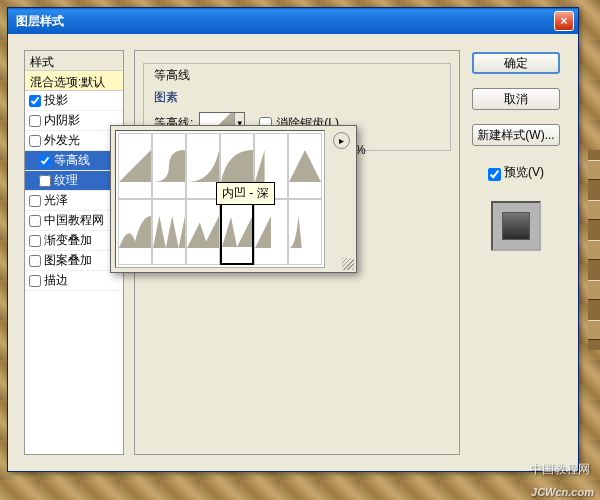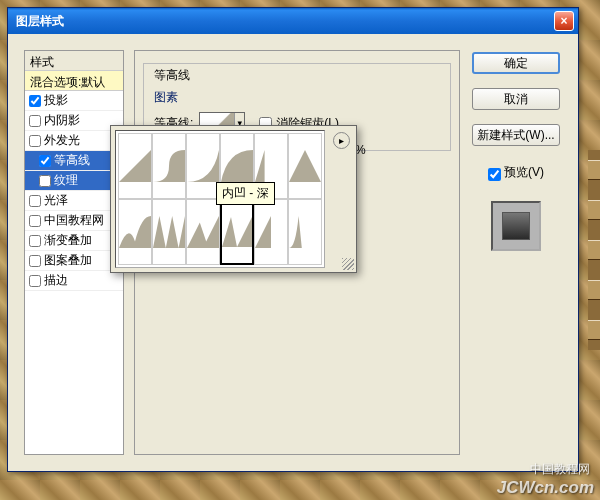--- a/index.html
+++ b/index.html
@@ -35,21 +35,21 @@
     .preview-inner { width: 28px; height: 28px; background: linear-gradient(to bottom, #777, #2a2a2a); border: 1px solid #555; }
     .contour-picker { position: absolute; left: 110px; top: 125px; width: 247px; height: 148px; background: #ece9d8; border: 1px solid #666; box-shadow: 3px 3px 8px rgba(0,0,0,0.4); z-index: 10; padding: 4px; }
     .picker-grid { width: 210px; height: 138px; border: 1px inset #aaa; background: #fff; display: grid; grid-template-columns: repeat(6, 1fr); grid-template-rows: repeat(2, 1fr); gap: 0; padding: 2px; overflow: hidden; }
     .picker-cell { border: 1px solid #ccc; background: #fff; position: relative; cursor: pointer; }
     .picker-cell svg { width: 100%; height: 100%; display: block; }
     .picker-cell.highlight { border: 2px solid #000; }
     .picker-nav { position: absolute; right: 6px; top: 6px; width: 17px; height: 17px; border: 1px solid #888; display: flex; align-items: center; justify-content: center; cursor: pointer; background: #ece9d8; border-radius: 9px; }
     .picker-nav::after { content: "▸"; font-size: 10px; }
     .resize { position: absolute; right: 2px; bottom: 2px; width: 12px; height: 12px; background: repeating-linear-gradient(135deg, #999 0, #999 1px, transparent 1px, transparent 3px); cursor: nwse-resize; }
     .tooltip { position: absolute; left: 216px; top: 182px; background: #ffffe1; border: 1px solid #000; padding: 2px 5px; z-index: 20; font-size: 12px; }
-    .watermark { position: absolute; right: 6px; bottom: 2px; color: rgba(255,255,255,0.75); font-family: Arial; font-size: 17px; font-weight: bold; font-style: italic; text-shadow: 1px 1px 2px rgba(0,0,0,0.6); }
+    .watermark { position: absolute; right: 6px; bottom: 2px; color: rgba(255,255,255,0.75); font-family: Arial; font-size: 11px; font-weight: bold; font-style: italic; text-shadow: 1px 1px 2px rgba(0,0,0,0.6); }
     .watermark-top { position: absolute; right: 10px; bottom: 22px; color: rgba(255,255,255,0.88); font-size: 12px; text-shadow: 1px 1px 2px rgba(0,0,0,0.6); }
     .guitar-frets { position: absolute; right: 0; top: 150px; width: 12px; height: 200px; background: #8a6a3a; display: flex; flex-direction: column; justify-content: space-around; }
     .fret { height: 20px; border-top: 1px solid #e8dac0; border-bottom: 1px solid #4a3010; background: #b89860; }
     .pct-label { position: absolute; left: 355px; top: 143px; z-index: 5; }
   </style>
 </head>
 <body>
 
 <div class="guitar-frets">
   <div class="fret"></div>

